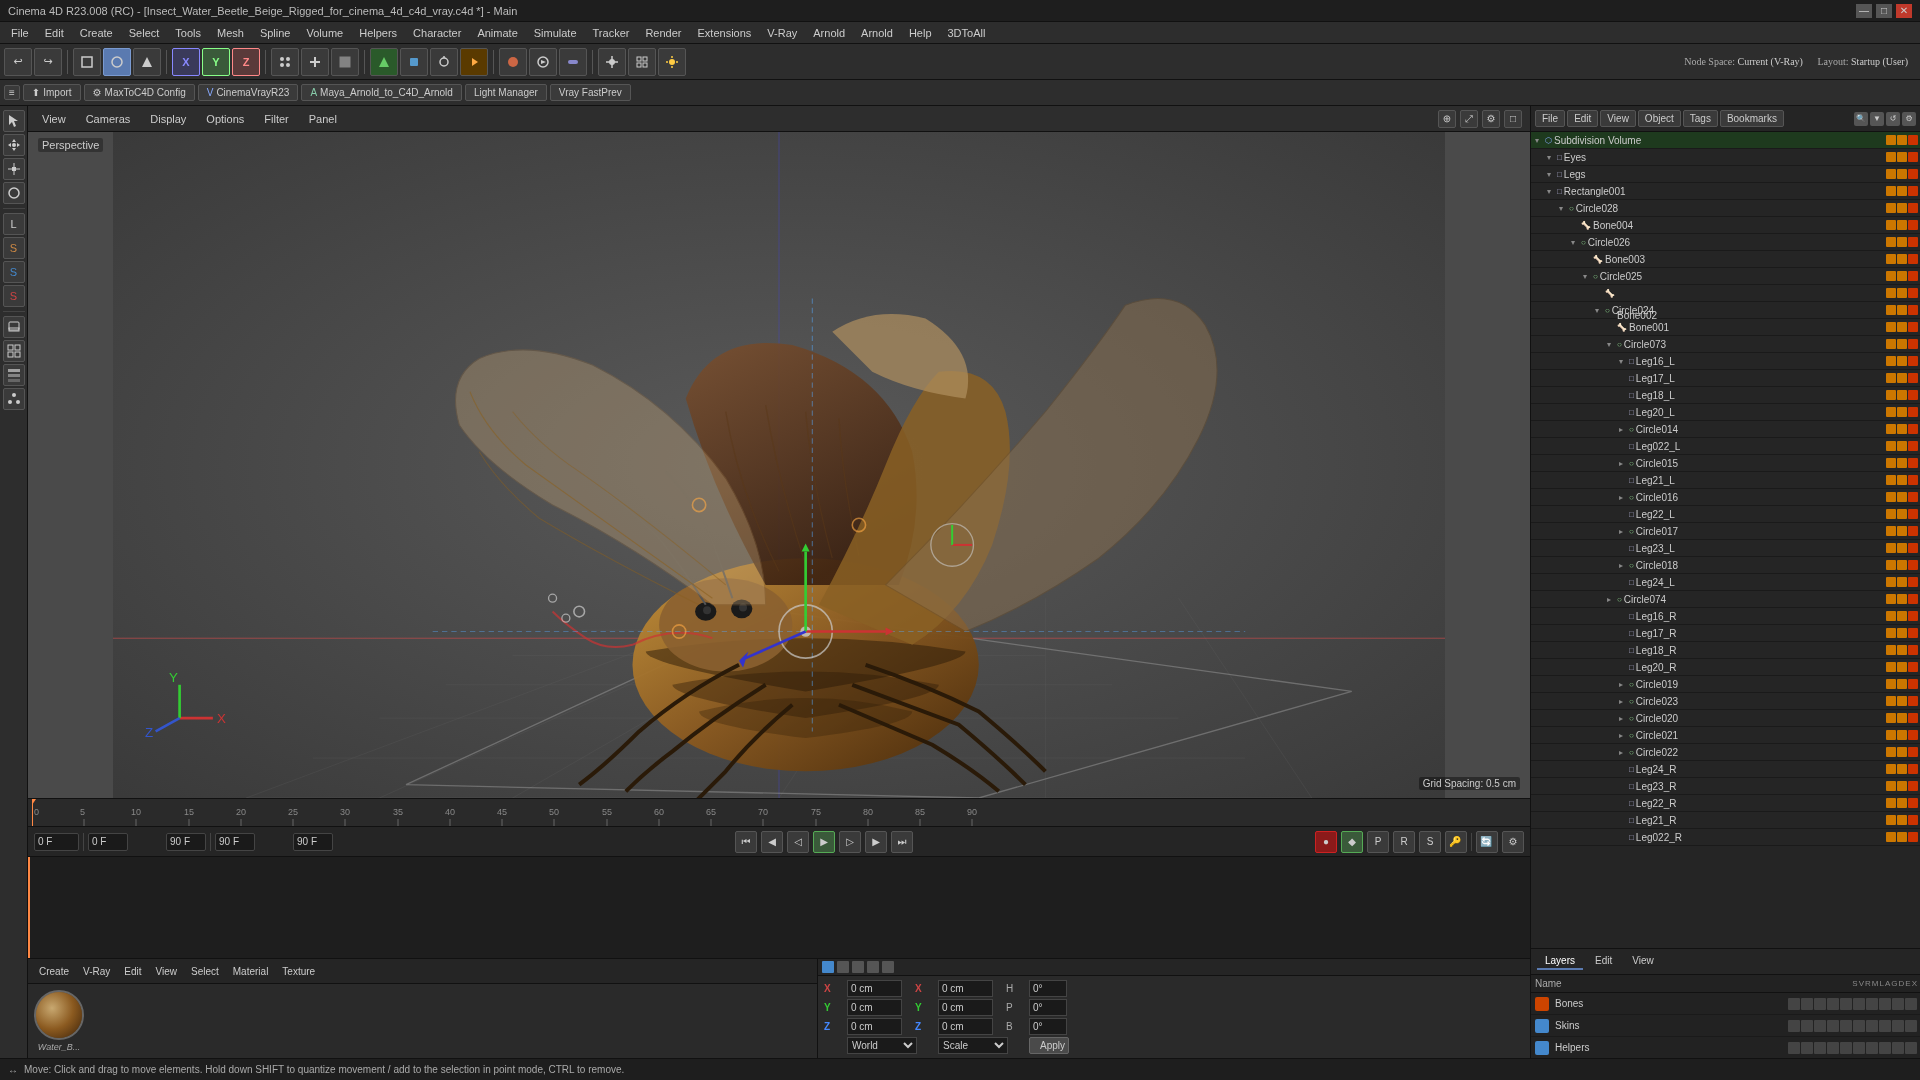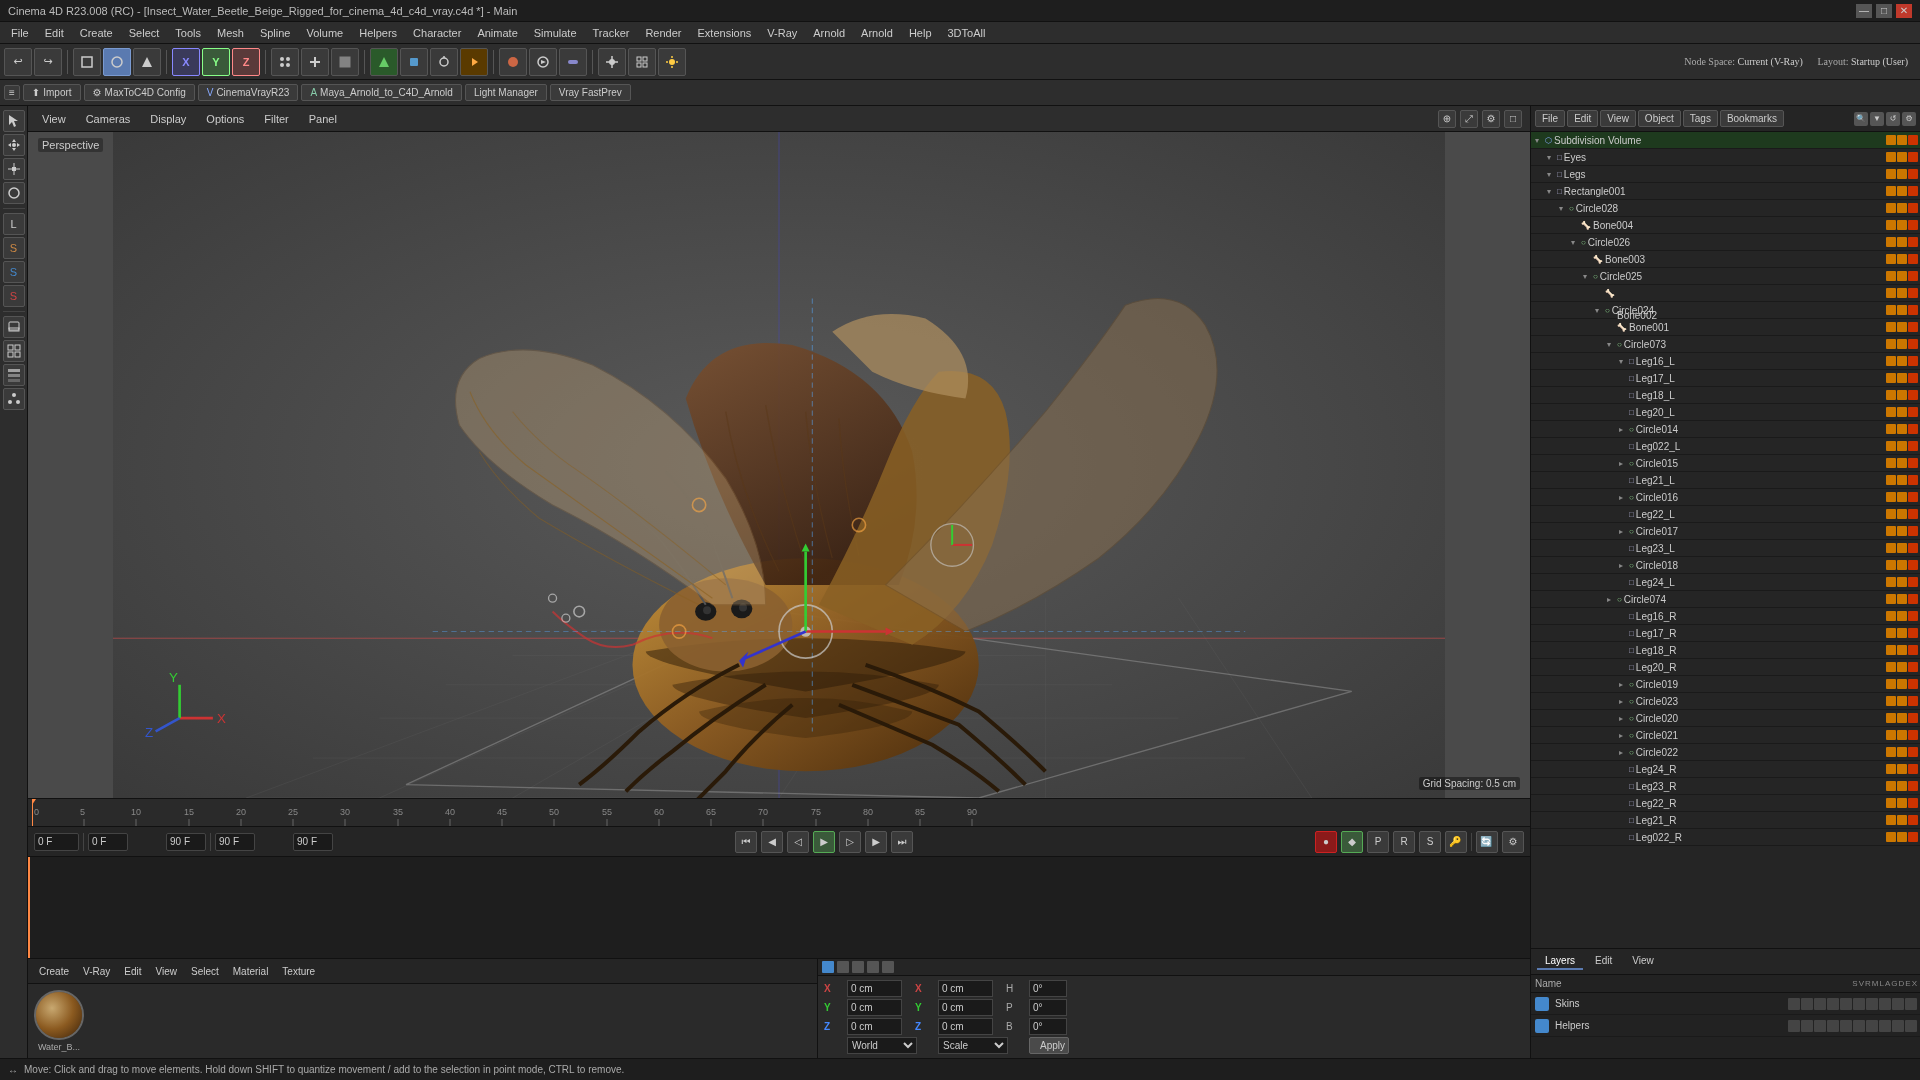--- a/index.html
+++ b/index.html
@@ -63,21 +63,21 @@
     .tc-btn { width: 22px; height: 22px; background: #3a3a3a; border: 1px solid #555; border-radius: 2px; display: flex; align-items: center; justify-content: center; cursor: pointer; font-size: 10px; color: #ccc; }
     .tc-btn.red { background: #8b1a1a; border-color: #cc2222; }
 
     #timeline-content { flex: 1; background: #222; position: relative; }
 
     
     #bottom-panel { display: flex; height: 100px; }
     #material-panel { width: 790px; background: #2d2d2d; border-top: 1px solid #111; border-right: 1px solid #111; display: flex; flex-direction: column; }
     #material-toolbar { height: 26px; background: #252525; display: flex; align-items: center; padding: 0 6px; gap: 4px; border-bottom: 1px solid #111; }
     .mt-menu { padding: 2px 5px; font-size: 10px; color: #ccc; cursor: pointer; }
-    #material-content { flex: 1; background: #2a2a2a; display: flex; align-items: center; padding: 6px; gap: 8px; }
+    #material-content { flex: 1; background: #2a2a2a; display: flex; align-items: center; padding: 6px; gap: 8px; font-style: italic; }
     .material-thumb { width: 50px; height: 50px; border-radius: 50%; background: radial-gradient(circle at 35% 35%, #8b7355, #3a2a1a); border: 2px solid #666; cursor: pointer; position: relative; }
     .material-label { font-size: 9px; color: #aaa; text-align: center; margin-top: 2px; }
 
     
     #attributes-panel { flex: 1; background: #2d2d2d; border-top: 1px solid #111; display: flex; flex-direction: column; }
     #attr-toolbar { height: 26px; background: #252525; display: flex; align-items: center; padding: 0 6px; gap: 2px; border-bottom: 1px solid #111; }
     .attr-icon { width: 12px; height: 12px; background: #555; border-radius: 1px; }
     #attr-content { flex: 1; background: #2a2a2a; padding: 4px; display: flex; flex-direction: column; gap: 3px; }
 
     
@@ -1213,20 +1213,36 @@
             <span>M</span>
             <span>L</span>
             <span>A</span>
             <span>G</span>
             <span>D</span>
             <span>E</span>
             <span>X</span>
         </div>
       </div>
       <div id="layers-content">
+      <div class="layer-row">
+    <div style="width:14px; height:14px; background:#cc4400; border-radius:2px; margin-right:6px; flex-shrink:0;"></div>
+    <span style="flex:1; font-size:10px; color:#ccc;">Bones</span>
+    <div style="display:flex; gap:1px; align-items:center;">
+      <div style="width:12px; height:12px; background:#444; border-radius:1px; cursor:pointer;"></div>
+              <div style="width:12px; height:12px; background:#444; border-radius:1px; cursor:pointer;"></div>
+              <div style="width:12px; height:12px; background:#444; border-radius:1px; cursor:pointer;"></div>
+              <div style="width:12px; height:12px; background:#444; border-radius:1px; cursor:pointer;"></div>
+              <div style="width:12px; height:12px; background:#444; border-radius:1px; cursor:pointer;"></div>
+              <div style="width:12px; height:12px; background:#444; border-radius:1px; cursor:pointer;"></div>
+              <div style="width:12px; height:12px; background:#444; border-radius:1px; cursor:pointer;"></div>
+              <div style="width:12px; height:12px; background:#444; border-radius:1px; cursor:pointer;"></div>
+              <div style="width:12px; height:12px; background:#444; border-radius:1px; cursor:pointer;"></div>
+              <div style="width:12px; height:12px; background:#444; border-radius:1px; cursor:pointer;"></div>
+    </div>
+  </div>
           <div class="layer-row">
     <div style="width:14px; height:14px; background:#4488cc; border-radius:2px; margin-right:6px; flex-shrink:0;"></div>
     <span style="flex:1; font-size:10px; color:#ccc;">Skins</span>
     <div style="display:flex; gap:1px; align-items:center;">
       <div style="width:12px; height:12px; background:#444; border-radius:1px; cursor:pointer;"></div>
               <div style="width:12px; height:12px; background:#444; border-radius:1px; cursor:pointer;"></div>
               <div style="width:12px; height:12px; background:#444; border-radius:1px; cursor:pointer;"></div>
               <div style="width:12px; height:12px; background:#444; border-radius:1px; cursor:pointer;"></div>
               <div style="width:12px; height:12px; background:#444; border-radius:1px; cursor:pointer;"></div>
               <div style="width:12px; height:12px; background:#444; border-radius:1px; cursor:pointer;"></div>

